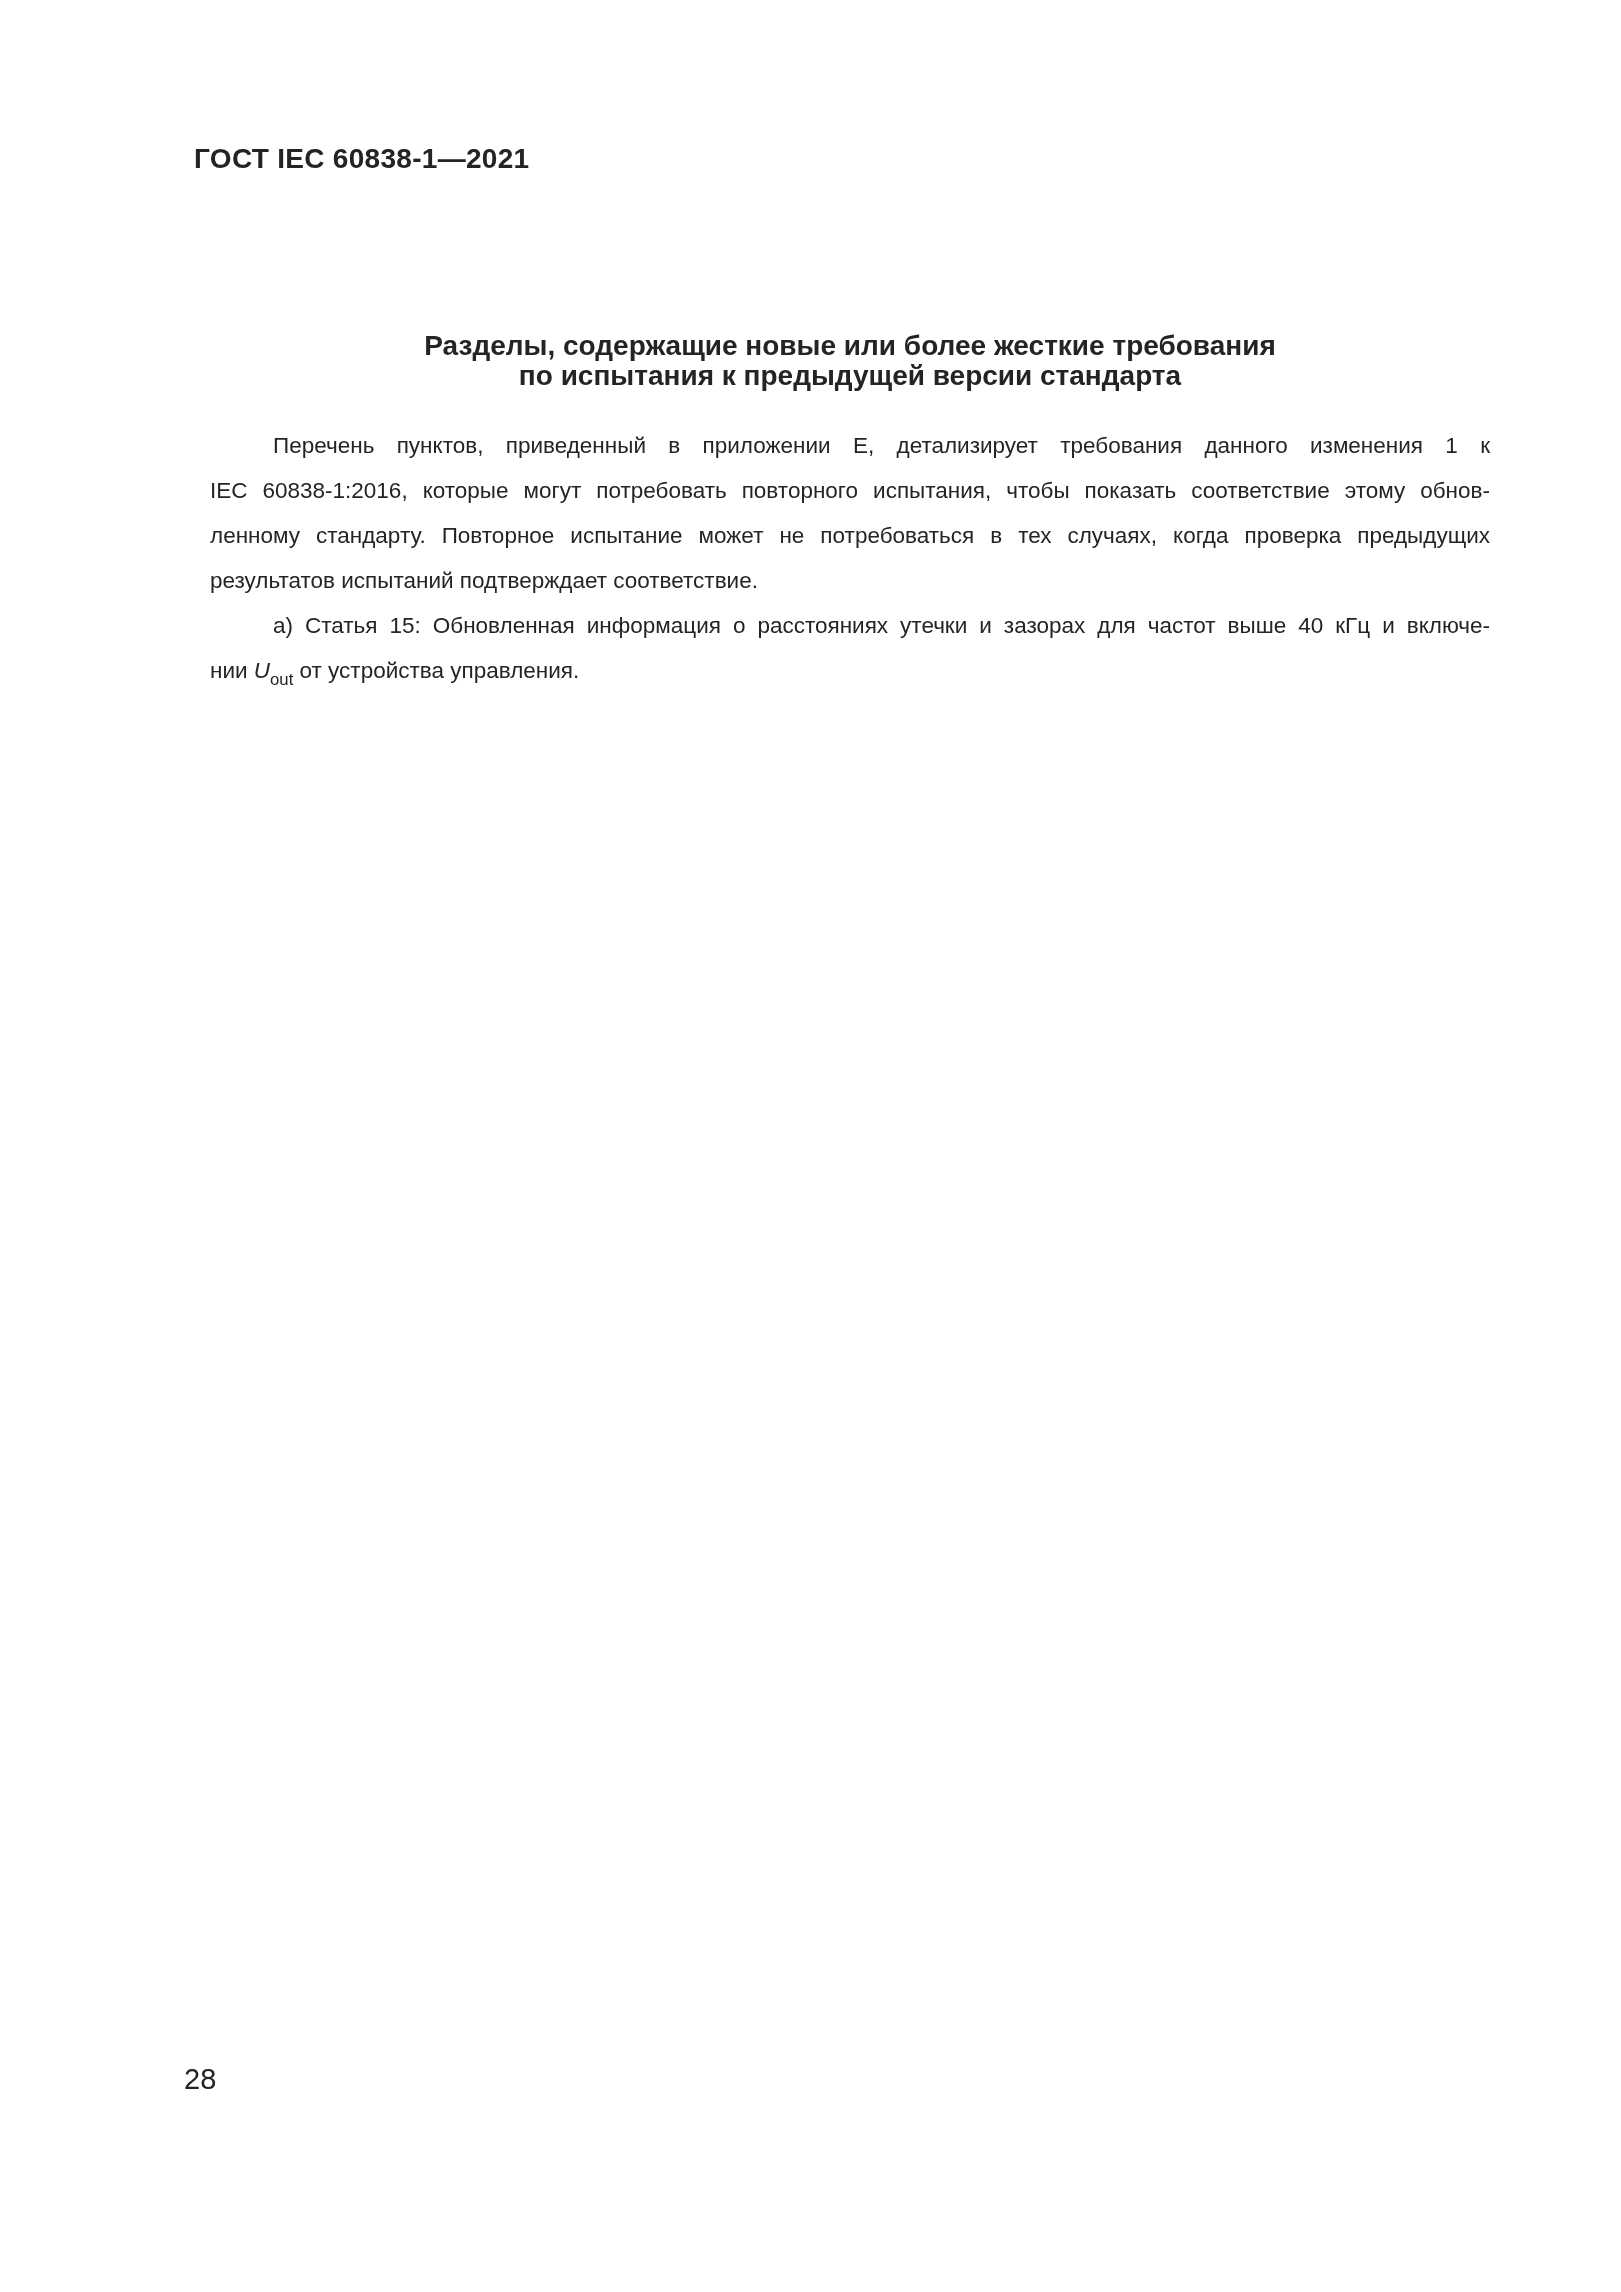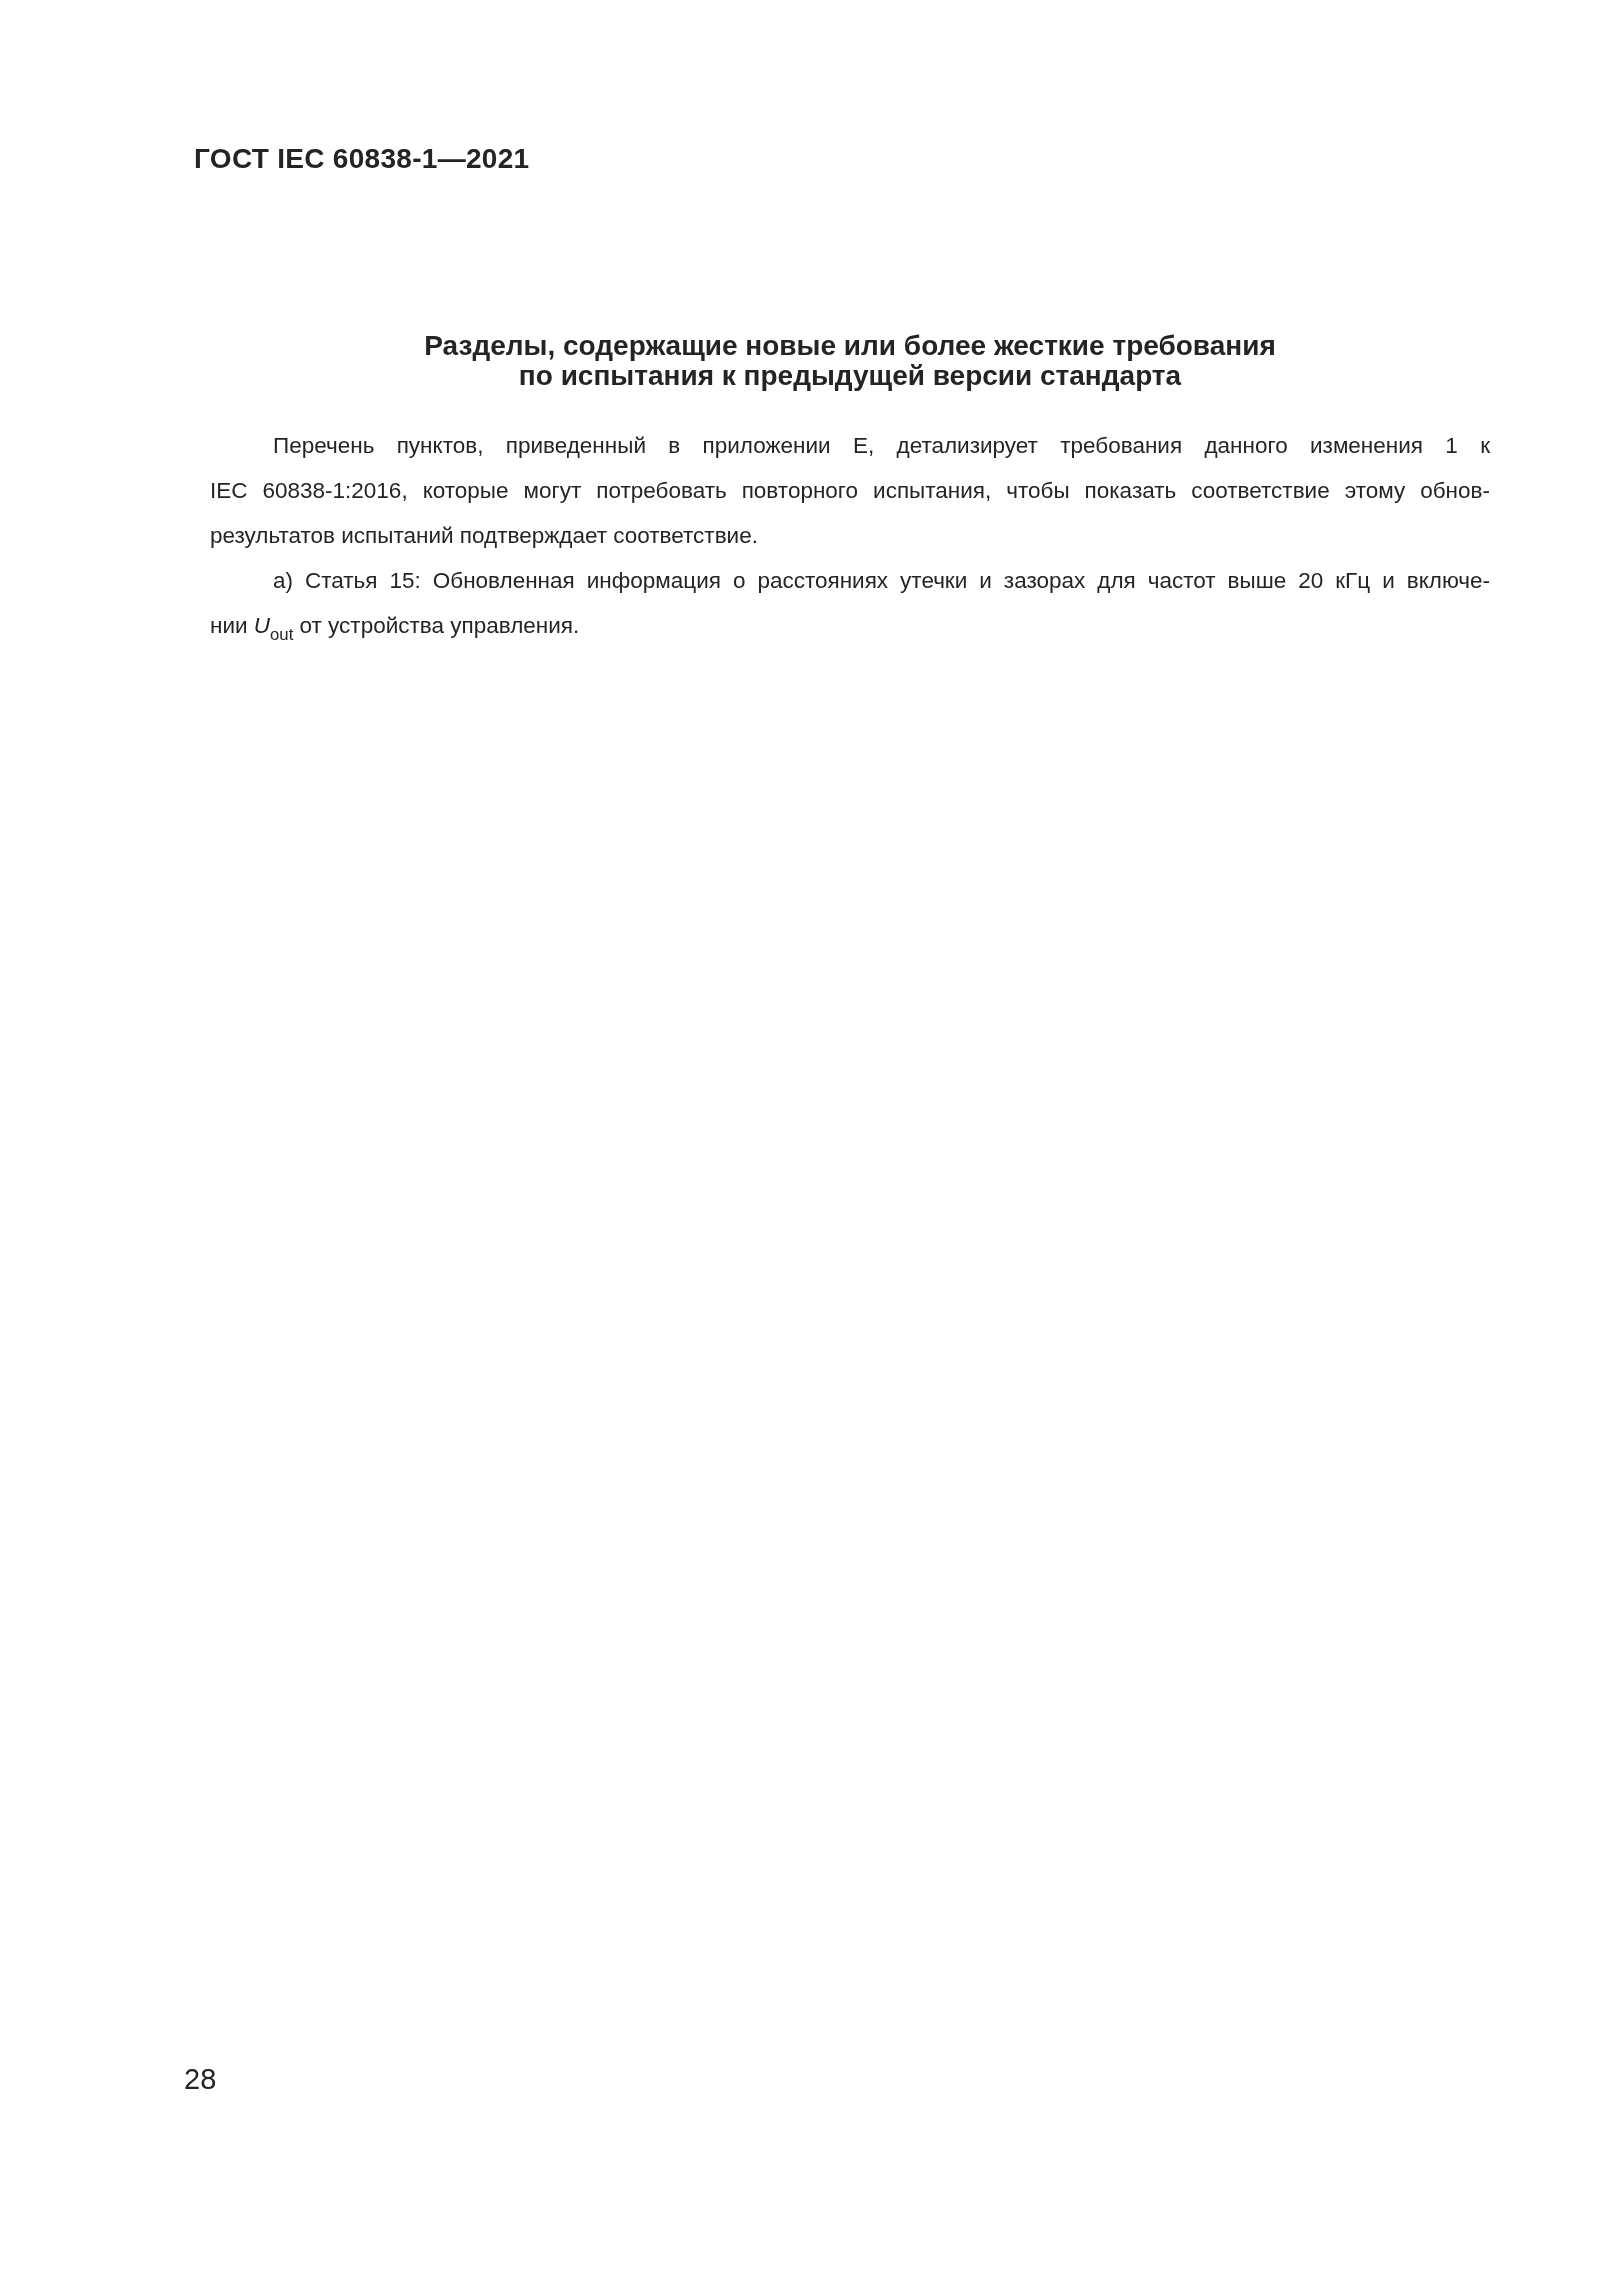--- a/index.html
+++ b/index.html
@@ -89,21 +89,22 @@
 
 
   <div class="appendix-title">
     <div>Разделы, содержащие новые или более жесткие требования</div>
     <div>по испытания к предыдущей версии стандарта</div>
   </div>
 
   <div class="body-text">
     <div class="line justify indent">Перечень пунктов, приведенный в приложении Е, детализирует требования данного изменения 1 к</div>
     <div class="line justify">IEC 60838-1:2016, которые могут потребовать повторного испытания, чтобы показать соответствие этому обнов-</div>
+    <div class="line justify">ленному стандарту. Повторное испытание может не потребоваться в тех случаях, когда проверка предыдущих</div>
     <div class="line">результатов испытаний подтверждает соответствие.</div>
-    <div class="line justify indent">а) Статья 15: Обновленная информация о расстояниях утечки и зазорах для частот выше 20 кГц и включе-</div>
+    <div class="line justify indent">а) Статья 15: Обновленная информация о расстояниях утечки и зазорах для частот выше 40 кГц и включе-</div>
     <div class="line"><span>нии </span><span class="var-italic">U</span><sub class="var-sub">out</sub><span> от устройства управления.</span></div>
   </div>
 
   <div class="page-number">28</div>
 
 </div>
 
 
 </body></html>

